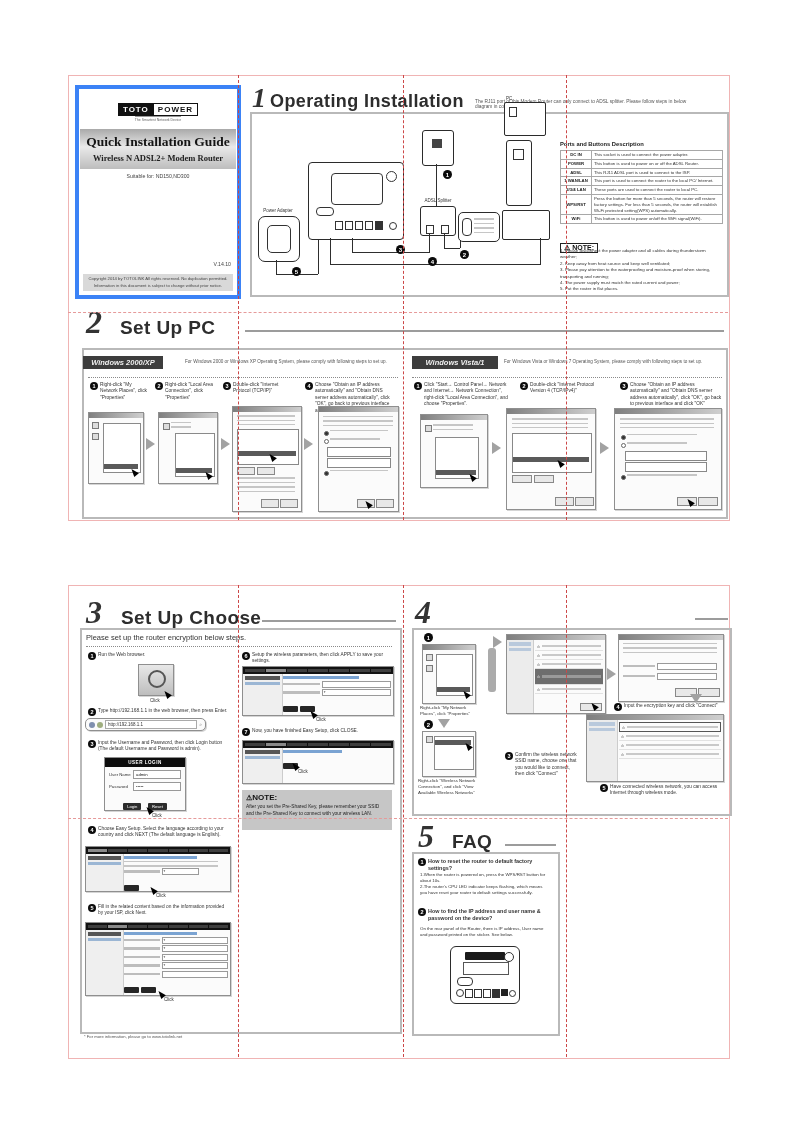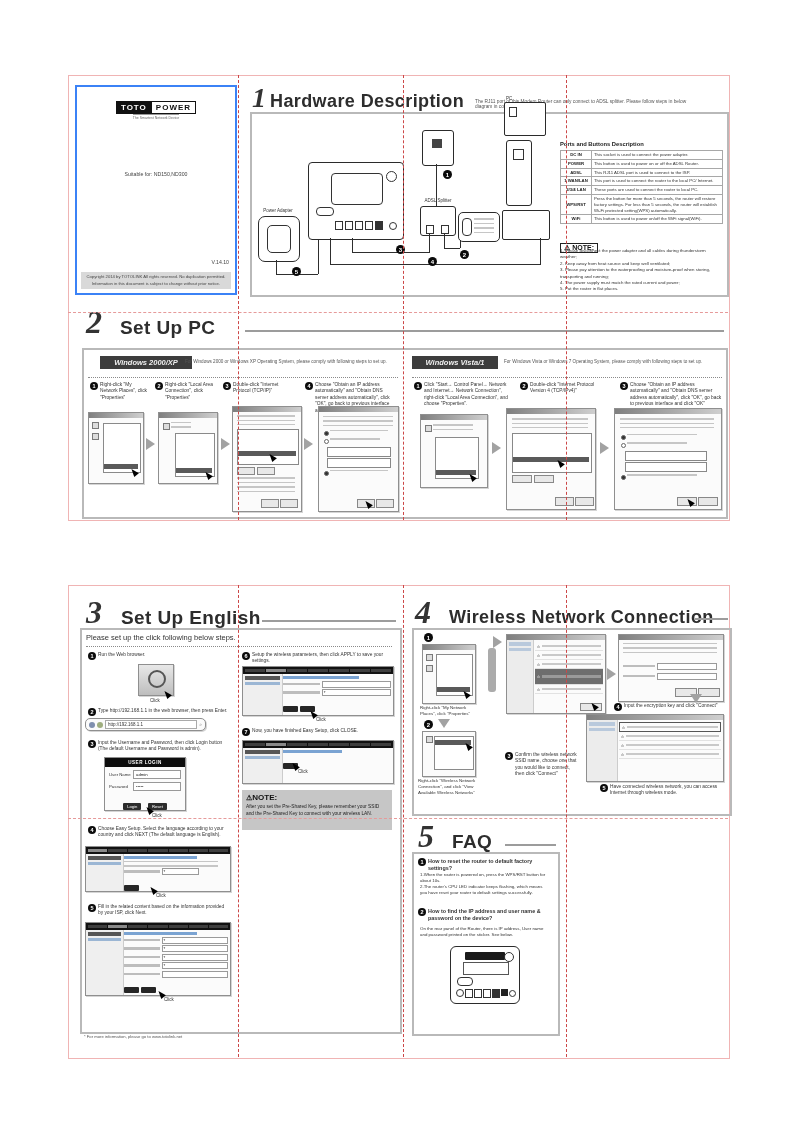--- a/index.html
+++ b/index.html
@@ -11,21 +11,21 @@
   .vfold{position:absolute;width:0;border-left:1px dashed #cc4747;z-index:40;}
   .hfold{position:absolute;height:0;border-top:1px dashed #e69a9a;z-index:40;}
   
   .secnum{font-family:"Liberation Serif",serif;font-style:italic;font-weight:bold;color:#333;line-height:1;}
   .sectitle{font-weight:bold;color:#2d2d2d;letter-spacing:.4px;line-height:1;}
   .secsub{font-size:4.8px;color:#555;}
   .rule{position:absolute;border-top:2px solid #9c9c9c;}
   .frame{position:absolute;border:2px solid #b9b9b9;}
   .dotline{position:absolute;border-top:1px dotted #8a8a8a;}
   
-  .cover{border:2px solid #3b82f6;background:#fff;}
+  .cover{border:4px solid #3b82f6;background:#fff;}
   .logo{display:flex;border:1px solid #111;}
   .logo .lt{background:#111;color:#fff;font-weight:bold;font-size:8px;padding:1px 4px;letter-spacing:1px;}
   .logo .ll{background:#fff;color:#111;font-weight:bold;font-size:8px;padding:1px 4px;letter-spacing:1px;border-left:1px solid #111;}
   .tagline{font-size:3.5px;color:#666;border-top:1px solid #999;padding-top:1px;}
   .banner{background:linear-gradient(180deg,#a9a9a9,#e9e9e9 45%,#bdbdbd);text-align:center;padding:5px 2px 6px;}
   .banner .bt{font-family:"Liberation Serif",serif;font-weight:bold;font-size:13.5px;color:#151515;}
   .banner .bs{font-family:"Liberation Serif",serif;font-weight:bold;font-size:8.5px;color:#222;margin-top:3px;}
   .coverfoot{position:absolute;background:#d9d9d9;font-size:4.2px;color:#444;text-align:center;line-height:1.5;padding:2px;}
   
   .nbadge{display:inline-flex;flex:none;width:8px;height:8px;border-radius:50%;background:#0c0c0c;color:#fff;
@@ -113,30 +113,34 @@
   <div class="hfold" style="left:68px;top:818px;width:660px"></div>
 
   <div class="abs cover" style="left:75px;top:85px;width:158px;height:206px">
     <div class="abs" style="left:0;right:0;top:14px;display:flex;flex-direction:column;align-items:center">
       <div class="logo">
         <span class="lt">TOTO</span>
         <span class="ll">POWER</span>
       </div>
       <div class="tagline">The Smartest Network Device</div>
     </div>
+    <div class="abs banner" style="left:1px;right:1px;top:40px">
+      <div class="bt">Quick Installation Guide</div>
+      <div class="bs">Wireless N ADSL2+ Modem Router</div>
+    </div>
     <div class="abs" style="left:0;right:0;top:84px;text-align:center;font-size:5.2px;color:#444">Suitable for: ND150,ND300</div>
     <div class="abs" style="right:6px;top:172px;font-size:5.2px;color:#444">V.14.10</div>
     <div class="coverfoot" style="left:4px;right:4px;bottom:4px">
       <div>Copyright 2014 by TOTOLINK All rights reserved. No duplication permitted.</div>
       <div>Information in this document is subject to change without prior notice.</div>
     </div>
   </div>
 
   <div class="abs secnum" style="left:252px;top:84px;font-size:28px">1</div>
-  <div class="abs sectitle" style="left:270px;top:92px;font-size:18px">Hardware Description</div>
+  <div class="abs sectitle" style="left:270px;top:92px;font-size:18px">Operating Installation</div>
   <div class="abs secsub" style="left:475px;top:99px;width:215px">The RJ11 port of this Modem Router can only connect to ADSL splitter. Please follow steps in below diagram in correct order.</div>
   <div class="frame" style="left:250px;top:112px;width:475px;height:181px"></div>
 
   <div class="hwlbl" style="left:250px;top:208px;width:56px;text-align:center">Power Adapter</div>
   <div class="dev" style="left:258px;top:216px;width:40px;height:44px;border-radius:7px">
     <div class="abs" style="left:8px;top:8px;width:22px;height:26px;border:1.2px solid #333;border-radius:5px"></div>
   </div>
 
   <div class="dev" style="left:308px;top:162px;width:94px;height:76px">
     <div class="abs" style="left:22px;top:10px;width:50px;height:30px;border:1.4px solid #333;border-radius:4px"></div>
@@ -236,21 +240,21 @@
     <div class="noteitem">3. Please pay attention to the waterproofing and moisture-proof when storing, transporting and running;</div>
     <div class="noteitem">4. The power supply must match the rated current and power;</div>
     <div class="noteitem">5. Put the router in flat places.</div>
   </div>
 
   <div class="abs secnum" style="left:86px;top:306px;font-size:32px">2</div>
   <div class="abs sectitle" style="left:120px;top:318px;font-size:19px">Set Up PC</div>
   <div class="rule" style="left:245px;top:330px;width:479px"></div>
   <div class="frame" style="left:82px;top:348px;width:642px;height:167px"></div>
 
-  <div class="badge-dark" style="left:100px;top:356px;width:92px;height:13px">Windows 2000/XP</div>
+  <div class="badge-dark" style="left:83px;top:356px;width:80px;height:13px">Windows 2000/XP</div>
   <div class="intro" style="left:185px;top:359px;width:213px">For Windows 2000 or Windows XP Operating System, please comply with following steps to set up.</div>
   <div class="dotline" style="left:88px;top:377px;width:310px"></div>
 
   <div class="step abs" style="left:90px;top:382px;width:58px">
     <span class="nbadge">1</span>
     <span class="steptext">Right-click "My Network Places", click "Properties"</span>
   </div>
   <div class="step abs" style="left:155px;top:382px;width:62px">
     <span class="nbadge">2</span>
     <span class="steptext">Right-click "Local Area Connection", click "Properties"</span>
@@ -359,24 +363,24 @@
     <div class="listbox" style="left:10px;top:42px;width:80px;height:8px"></div>
     <div class="listbox" style="left:10px;top:53px;width:80px;height:8px"></div>
     <div class="radio on" style="left:6px;top:66px"></div>
     <div class="abs txl" style="left:12px;top:65px;width:70px;height:4px"></div>
     <div class="mbtn" style="left:62px;top:88px;width:18px;height:7px"></div>
     <div class="mbtn" style="left:83px;top:88px;width:18px;height:7px"></div>
     <div class="cur" style="left:72px;top:89px"></div>
   </div>
 
   <div class="abs secnum" style="left:86px;top:596px;font-size:32px">3</div>
-  <div class="abs sectitle" style="left:121px;top:608px;font-size:19px">Set Up English</div>
+  <div class="abs sectitle" style="left:121px;top:608px;font-size:19px">Set Up Choose</div>
   <div class="rule" style="left:262px;top:620px;width:134px"></div>
   <div class="frame" style="left:80px;top:628px;width:318px;height:402px"></div>
-  <div class="abs" style="left:86px;top:633px;font-size:7.5px;color:#333">Please set up the click following below steps.</div>
+  <div class="abs" style="left:86px;top:633px;font-size:7.5px;color:#333">Please set up the router encryption below steps.</div>
   <div class="dotline" style="left:86px;top:646px;width:306px"></div>
 
   <div class="step abs" style="left:88px;top:652px;width:142px">
     <span class="nbadge">1</span>
     <span class="steptext">Run the Web browser.</span>
   </div>
   <div class="shot" style="left:138px;top:664px;width:34px;height:30px;background:linear-gradient(180deg,#e8e8e8,#bdbdbd)">
     <div class="abs" style="left:9px;top:5px;width:14px;height:14px;border:2px solid #555;border-radius:50%"></div>
   </div>
   <div class="cur" style="left:164px;top:690px"></div>
@@ -553,21 +557,20 @@
   <div class="clicklbl" style="left:298px;top:769px">Click</div>
 
   <div class="graynote" style="left:242px;top:790px;width:142px;height:34px">
     <div class="nt"><span class="warn">⚠</span><span>NOTE:</span></div>
     <div class="nb">After you set the Pre-Shared Key, please remember your SSID and the Pre-Shared Key to connect with your wireless LAN.</div>
   </div>
 
   <div class="abs tiny" style="left:84px;top:1034px">* For more information, please go to www.totolink.net</div>
 
   <div class="abs secnum" style="left:415px;top:596px;font-size:32px">4</div>
-  <div class="abs sectitle" style="left:449px;top:608px;font-size:18px">Wireless Network Connection</div>
   <div class="rule" style="left:695px;top:618px;width:33px"></div>
   <div class="frame" style="left:412px;top:628px;width:316px;height:184px"></div>
 
   <div class="hwbadge" style="left:424px;top:633px">1</div>
   <div class="shot" style="left:422px;top:644px;width:52px;height:58px">
     <div class="tbar"></div>
     <div class="ic" style="left:3px;top:9px"></div>
     <div class="ic" style="left:3px;top:20px"></div>
     <div class="menu txl" style="left:13px;top:9px;width:35px;height:40px"></div>
     <div class="hlrow" style="left:14px;top:42px;width:33px;height:5px"></div>

